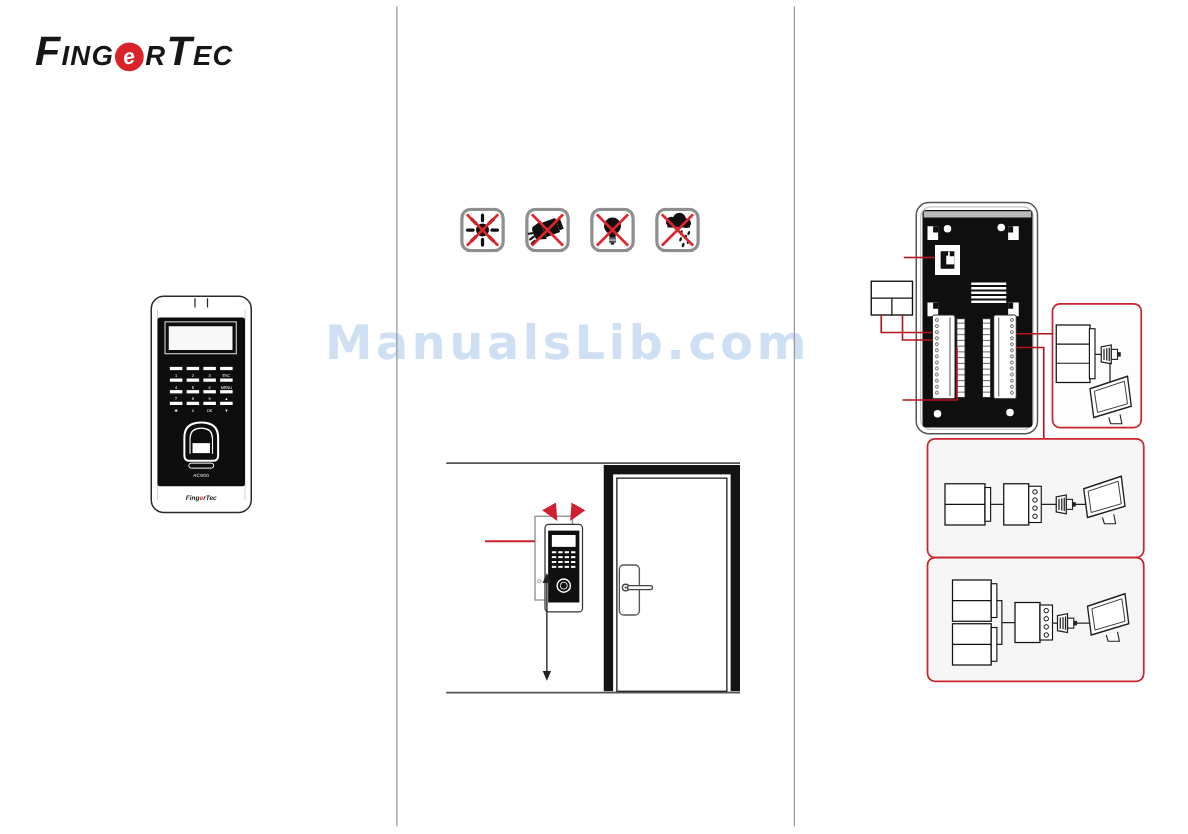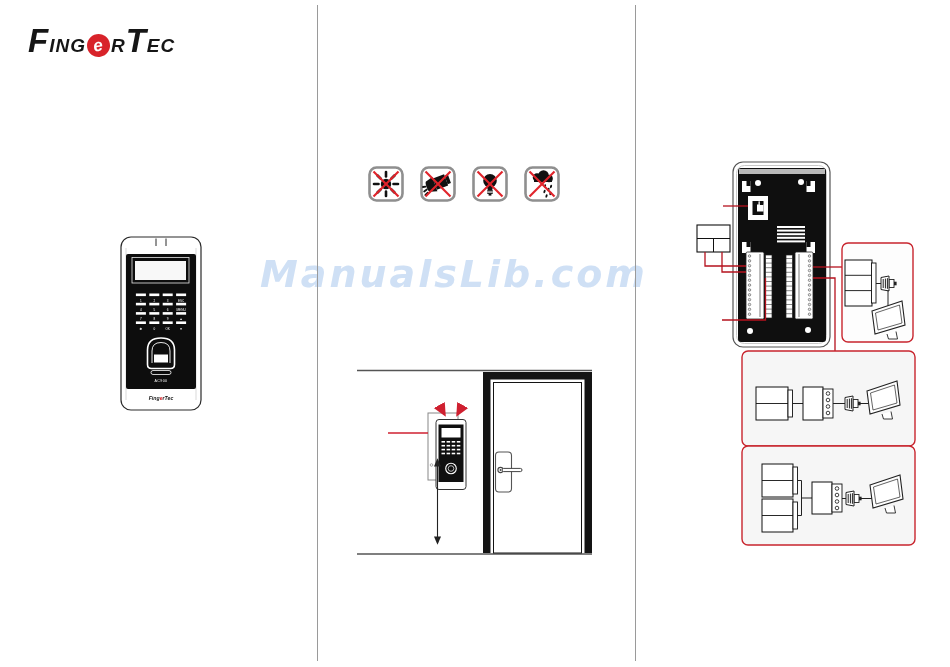--- a/index.html
+++ b/index.html
@@ -3,28 +3,28 @@
 <meta charset="utf-8">
 <style>
   html,body{margin:0;padding:0;}
   body{
     width:950px;height:667px;position:relative;overflow:hidden;background:#ffffff;
     font-family:"Liberation Sans",sans-serif;
   }
   .watermark{
     position:absolute;left:260px;top:255px;z-index:0;
     font-family:"DejaVu Sans",sans-serif;font-weight:700;font-size:38px;
-    letter-spacing:3px;color:#cfe0f5;line-height:1;white-space:nowrap;font-style:italic;
+    letter-spacing:3px;color:#cfe0f5;line-height:1;white-space:nowrap;
   }
   .divider{position:absolute;top:5px;width:1px;height:656px;background:#9a9a9a;z-index:2;}
   .d1{left:317px}.d2{left:635px}
   .logo{position:absolute;left:28px;top:22px;z-index:3;font-style:italic;font-weight:700;
     color:#161616;white-space:nowrap;letter-spacing:1px;}
   .lg-cap{font-size:33px;}
-  .lg-sc{font-size:19px;}
+  .lg-sc{font-size:22px;}
   .lg-e{display:inline-block;width:23px;height:23px;border-radius:50%;background:#d8232a;
     color:#ffffff;font-size:17px;line-height:23px;text-align:center;font-style:italic;
     font-weight:700;vertical-align:1px;margin:0 1px;transform:rotate(-10deg);}
   .abs{position:absolute;z-index:3;}
   .icons-row{position:absolute;left:368px;top:166px;display:flex;gap:16px;z-index:3;}
   svg text{font-family:"Liberation Sans",sans-serif;}
 </style>
 </head>
 <body>
 

